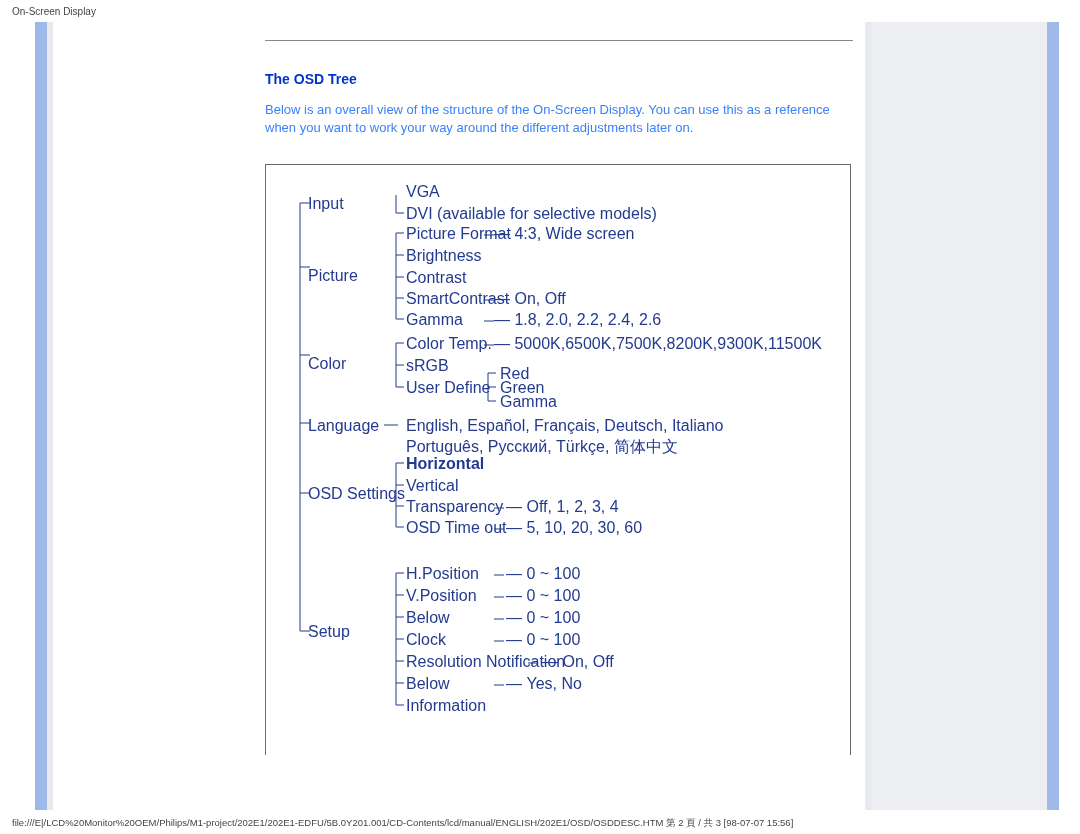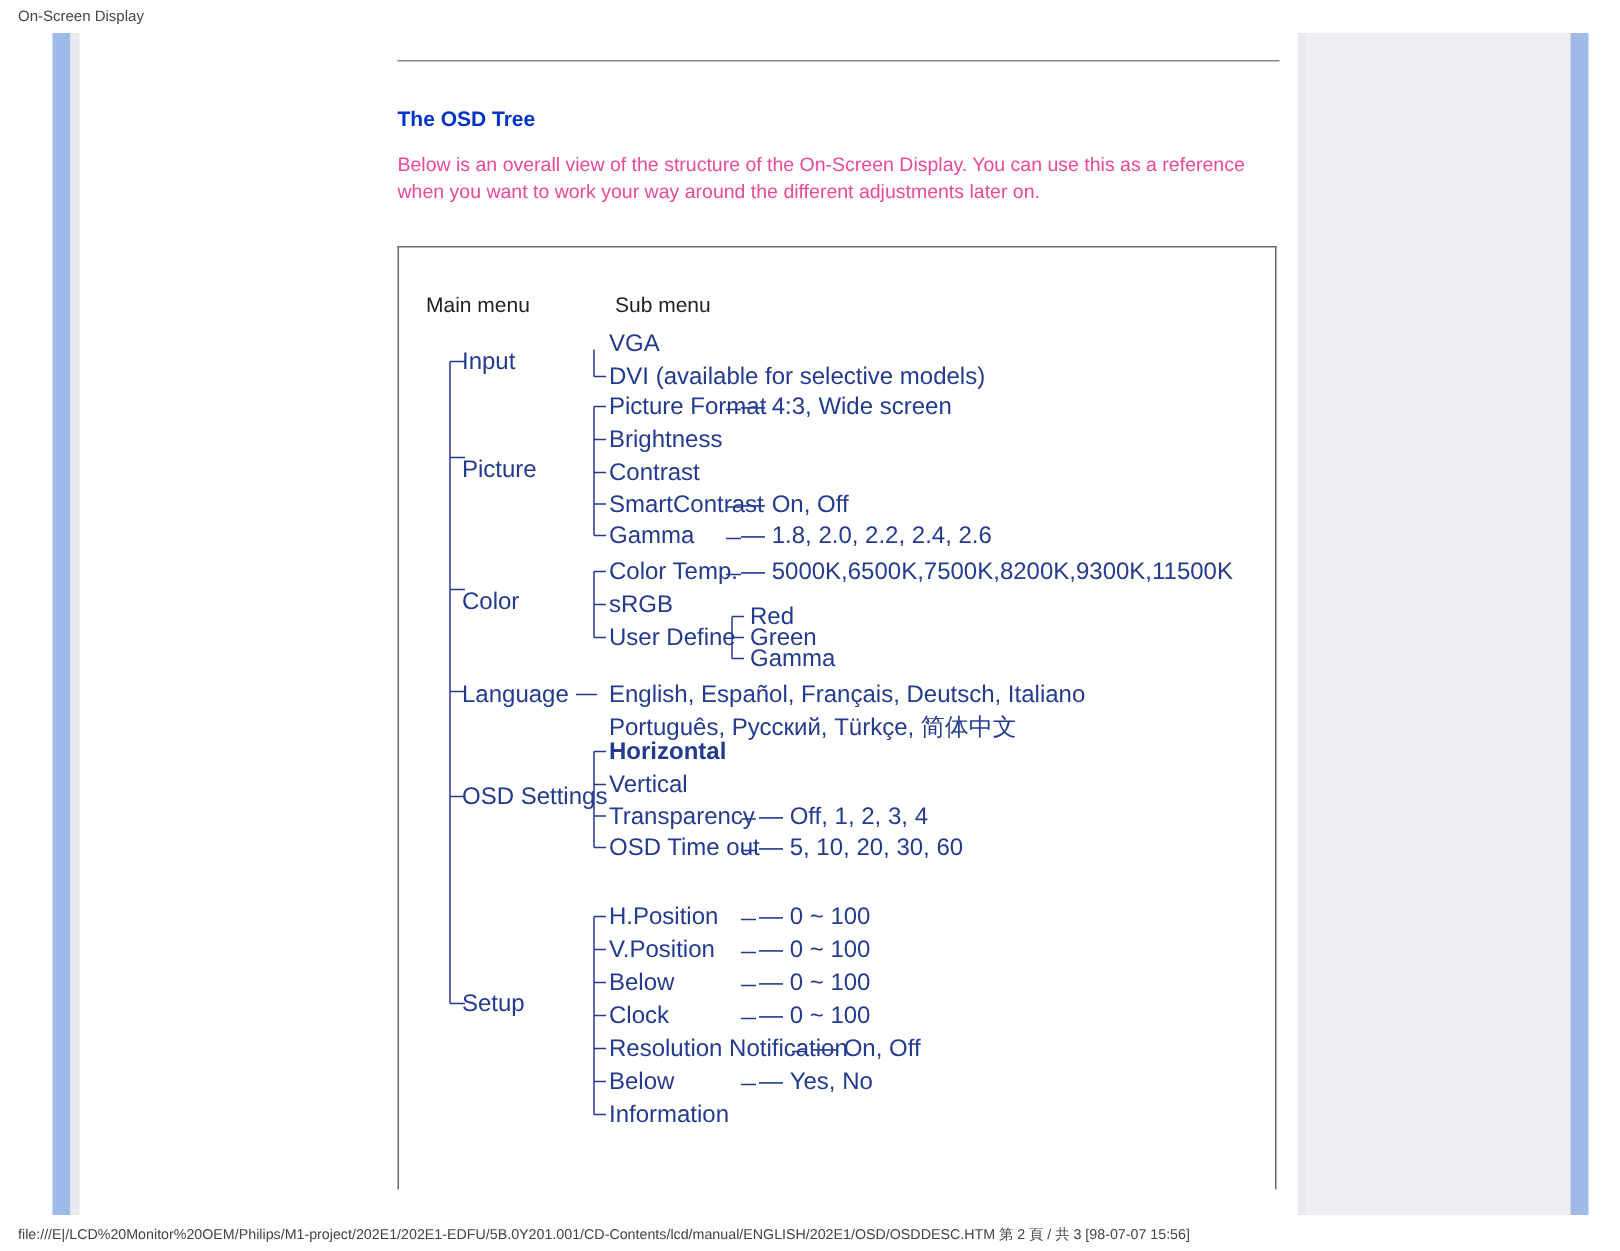--- a/index.html
+++ b/index.html
@@ -9,21 +9,21 @@
   .footer-path { position: absolute; bottom: 4px; left: 12px; font-size: 9.5px; color: #444; white-space: nowrap; }
   .band { position: absolute; top: 22px; bottom: 24px; }
   .band-left-outer  { left: 35px;  width: 12px; background: #9fb9e8; }
   .band-left-inner  { left: 47px;  width: 6px;  background: #e7e9ef; }
   .band-right-inner { left: 865px; width: 6px;  background: #e7e9ef; }
   .band-right-outer { left: 1047px; width: 12px; background: #9fb9e8; }
   .gray-fill { position:absolute; top:22px; bottom:24px; left:871px; width:176px; background:#eceef1; }
   .content { position: absolute; top: 22px; left: 53px; width: 812px; bottom: 24px; padding: 18px 0 0 0; }
   .hr { border-top: 1px solid #888; margin: 0 12px 30px 212px; }
   .section-title { color:#0033cc; font-weight:bold; font-size:14px; margin-left:212px; margin-bottom:14px; }
-  .intro { color:#ec4899; font-size:13px; line-height:1.35; margin:0 14px 28px 212px; }
+  .intro { color:#3b82f6; font-size:13px; line-height:1.35; margin:0 14px 28px 212px; }
   .tree-box { margin: 0 14px 0 212px; border:1px solid #6a6a6a; border-bottom:none; padding:30px 18px 0 18px; min-height:570px; position:relative; }
   .cols-head { font-size:14px; color:#222; display:flex; gap:34px; margin-bottom:22px; }
   .cols-head .mm { width:92px; }
   .main-col { position:absolute; left:20px; color:#233a8f; }
   .sub-col  { position:absolute; left:118px; color:#233a8f; }
   .val-col  { position:absolute; left:228px; color:#233a8f; }
   .val-col-wide { position:absolute; left:206px; color:#233a8f; }
   .tree-svg { position:absolute; left:0; top:0; }
   .m-input     { top:0; }
   .m-picture   { top:72px; }
@@ -45,24 +45,20 @@
   <div class="gray-fill"></div>
   <div class="band band-right-inner"></div>
   <div class="band band-right-outer"></div>
 
   <div class="content">
     <div class="hr"></div>
     <div class="section-title">The OSD Tree</div>
     <p class="intro">Below is an overall view of the structure of the On-Screen Display. You can use this as a reference when you want to work your way around the different adjustments later on.</p>
 
     <div class="tree-box">
-      <div class="cols-head">
-        <span class="mm">Main menu</span>
-        <span>Sub menu</span>
-      </div>
 
       <div class="tree-area">
 
         <svg class="tree-svg" width="600" height="560">
           <g stroke="#233a8f" stroke-width="1" fill="none">
 
             <path d="M12 8 V 436 M12 8 H22 M12 72 H22 M12 160 H22 M12 228 H22 M12 298 H22 M12 436 H22"></path>
 
             <path d="M108 -4 V 18 M108 -4 H116 M108 18 H116"></path>
 

